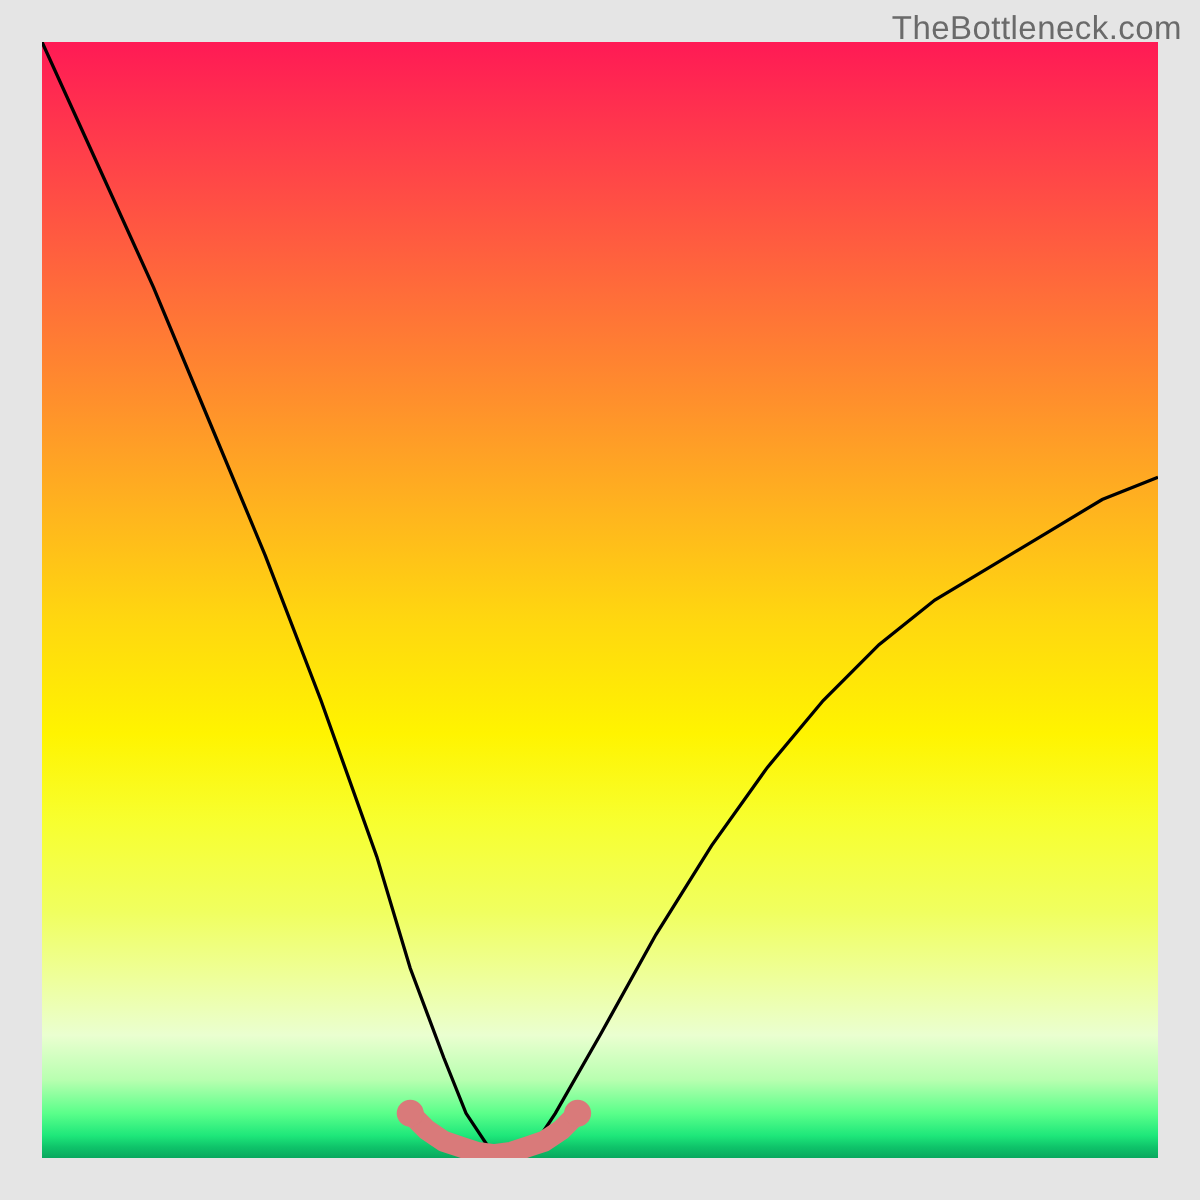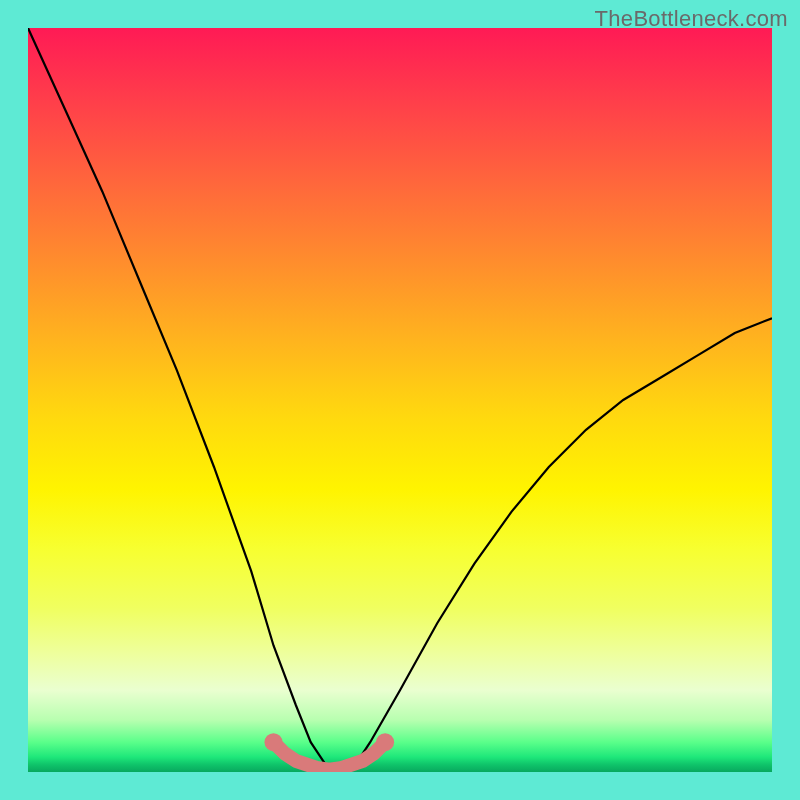--- a/index.html
+++ b/index.html
@@ -8,21 +8,21 @@
     width: 800px;
     height: 800px;
     background: #000;
     overflow: hidden;
     font-family: Arial, Helvetica, sans-serif;
   }
   .frame {
     position: absolute;
     top: 0; left: 0;
     width: 800px; height: 800px;
-    background: #5eead4;
+    background: #e5e5e5;
   }
   .plot-area {
     position: absolute;
     left: 28px;
     top: 28px;
     width: 744px;
     height: 744px;
     background: linear-gradient(to bottom,
       #ff1a55 0%,
       #ff3f4a 10%,

